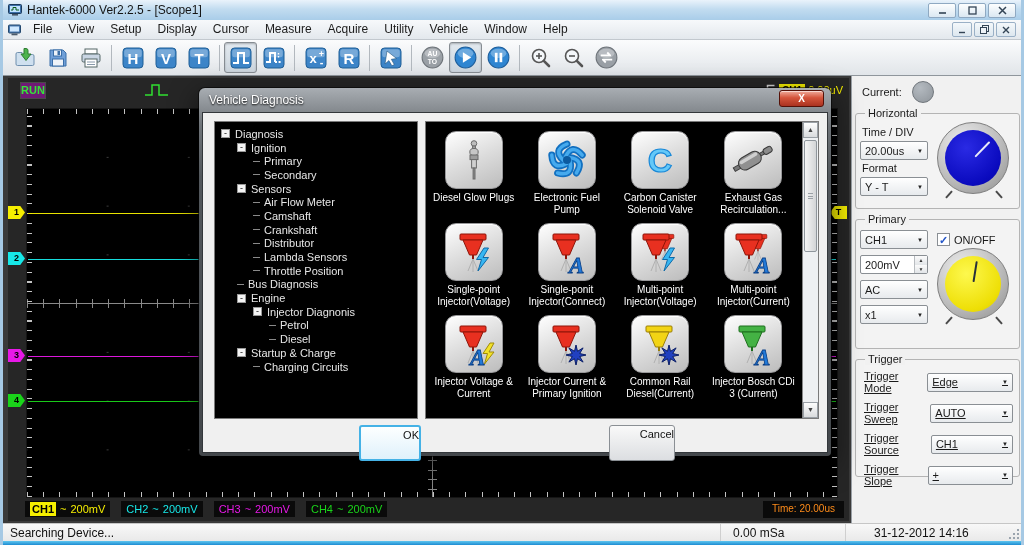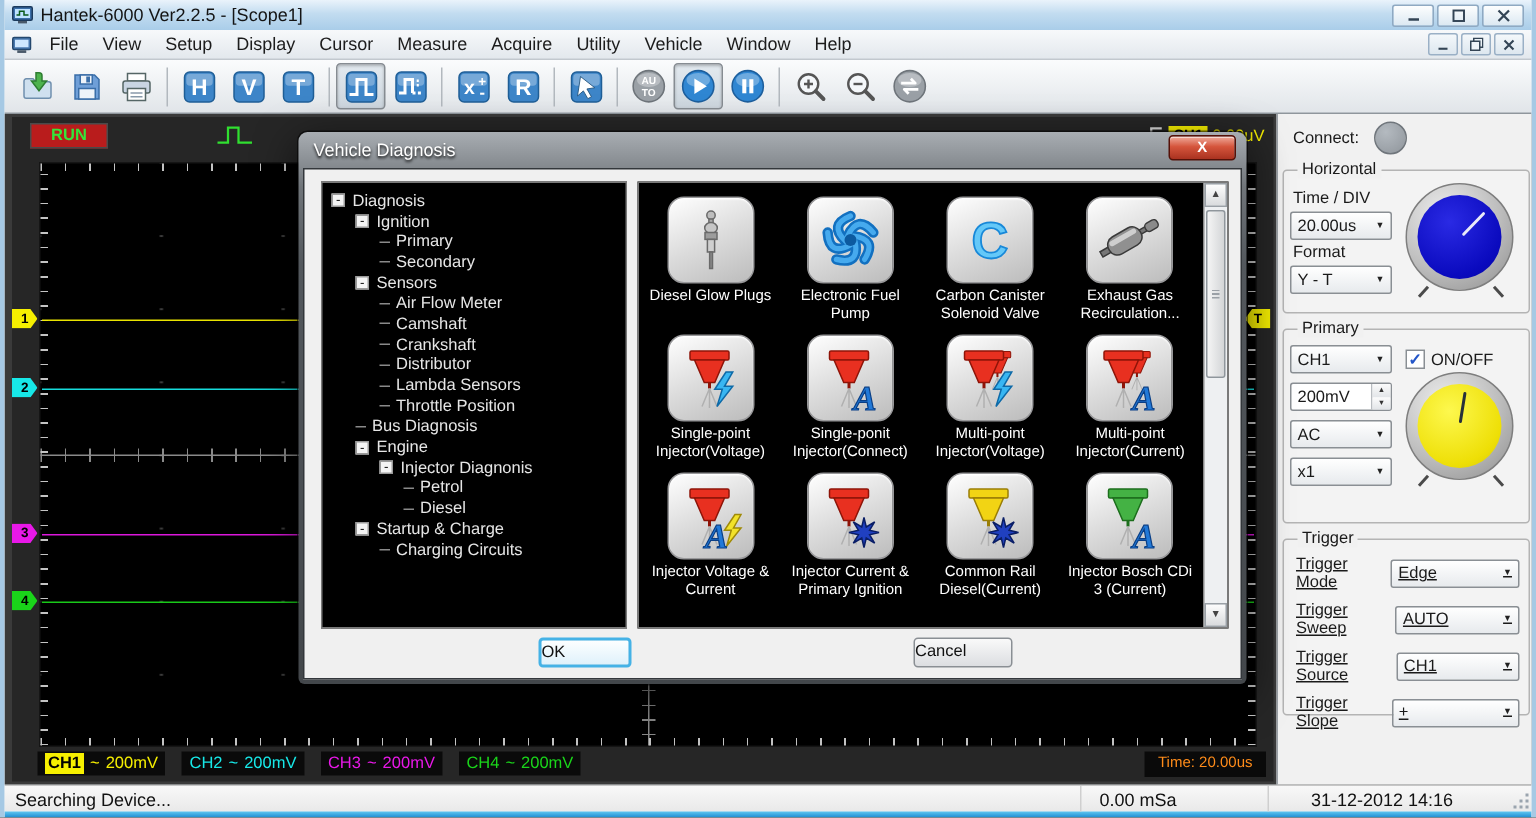--- a/index.html
+++ b/index.html
@@ -32,21 +32,21 @@
             border:1px solid transparent; border-radius:3px; }
   .tb-btn svg { display:block; }
   .tb-btn.pressed { border-color:#868c92; background:linear-gradient(#e2e9ef,#cdd6de); box-shadow:inset 0 1px 2px rgba(0,0,0,.25); }
   .tb-sep { width:1px; height:26px; background:#b2b8be; margin:0 4px; }
 
   
   .content { position:relative; height:447px; background:#3a3a3a; }
 
   .scope { position:absolute; left:5px; top:2px; width:841px; height:443px; background:#262626; }
   .scope-header { position:absolute; left:0; top:0; right:0; height:28px; }
-  .run-badge { position:absolute; left:12px; top:4px; width:52px; height:17px; background:#b91c1c; border:1px solid #4a4a4a;
+  .run-badge { position:absolute; left:12px; top:4px; width:26px; height:17px; background:#701a75; border:1px solid #4a4a4a;
                color:#35e53a; font-size:11px; font-weight:bold; text-align:center; line-height:15px; }
   .hdr-pulse { position:absolute; left:136px; top:4px; }
   .trig-readout { position:absolute; right:6px; top:5px; display:flex; align-items:center; gap:3px; font-size:11px; }
   .trig-ch-badge { background:#f6ef00; color:#000; font-weight:bold; font-size:10px; padding:0 3px; line-height:13px; }
   .trig-val { color:#f6ef00; }
 
   .plot { position:absolute; left:18px; top:30px; width:812px; height:390px; background:#000; border:1px solid #151515; }
   .plot-dots { position:absolute; inset:0;
       background-image:radial-gradient(#3c3c3c 1px, transparent 1.4px);
       background-size:81.2px 48.75px; background-position:40px 24px; }
@@ -141,21 +141,21 @@
                display:flex; align-items:center; justify-content:center; }
   .icon-label { color:#fff; font-size:10px; line-height:11.5px; margin-top:3px; padding:0 2px; }
   .vscroll { position:absolute; right:0; top:0; bottom:0; width:16px; background:#eef0f2; border-left:1px solid #888; }
   .vs-btn { position:absolute; left:0; right:0; height:16px; background:linear-gradient(#fdfdfd,#d9dbdd); border:1px solid #9aa0a6;
             font-size:7px; color:#444; text-align:center; line-height:14px; }
   .vs-up{top:0;} .vs-down{bottom:0;}
   .vs-thumb { position:absolute; left:1px; right:1px; top:18px; height:112px; border:1px solid #8f969c; border-radius:2px;
               background:linear-gradient(90deg,#f5f5f5,#d3d5d7); }
   .vs-thumb::after { content:""; position:absolute; left:3px; right:3px; top:calc(50% - 3px); height:6px;
               background:repeating-linear-gradient(180deg,#9aa0a6 0 1px,transparent 1px 2.6px); }
-  .btn { position:absolute; height:20px; font-size:11px; color:#111; text-align:left; line-height:17px;
+  .btn { position:absolute; height:36px; font-size:11px; color:#111; text-align:right; line-height:17px;
          background:linear-gradient(#f9f9f9,#dcdee1); border:1px solid #8a8f94; border-radius:3px; }
   .btn.ok { left:156px; top:312px; width:62px; border:2px solid #45b2e6; background:linear-gradient(#fdffff,#dff1fb); }
   .btn.cancel { left:406px; top:312px; width:66px; }
 </style>
 </head>
 <body>
 
 <div id="app">
 
   <div class="titlebar">
@@ -704,21 +704,21 @@
             <div class="vs-btn vs-down">▼</div>
           </div>
         </div>
         <div class="btn ok">OK</div>
         <div class="btn cancel">Cancel</div>
       </div>
     </div>
 
     <div class="sidebar">
       <div class="connect-row">
-        <span>Connect:</span>
+        <span>Current:</span>
         <span class="connect-circle"></span>
       </div>
 
       <div class="group" style="height:96px;">
         <span class="group-legend">Horizontal</span>
         <div class="fld-label">Time / DIV</div>
         <div class="combo">
           <span>20.00us</span>
             <span class="combo-arrow">▼</span>
         </div>

